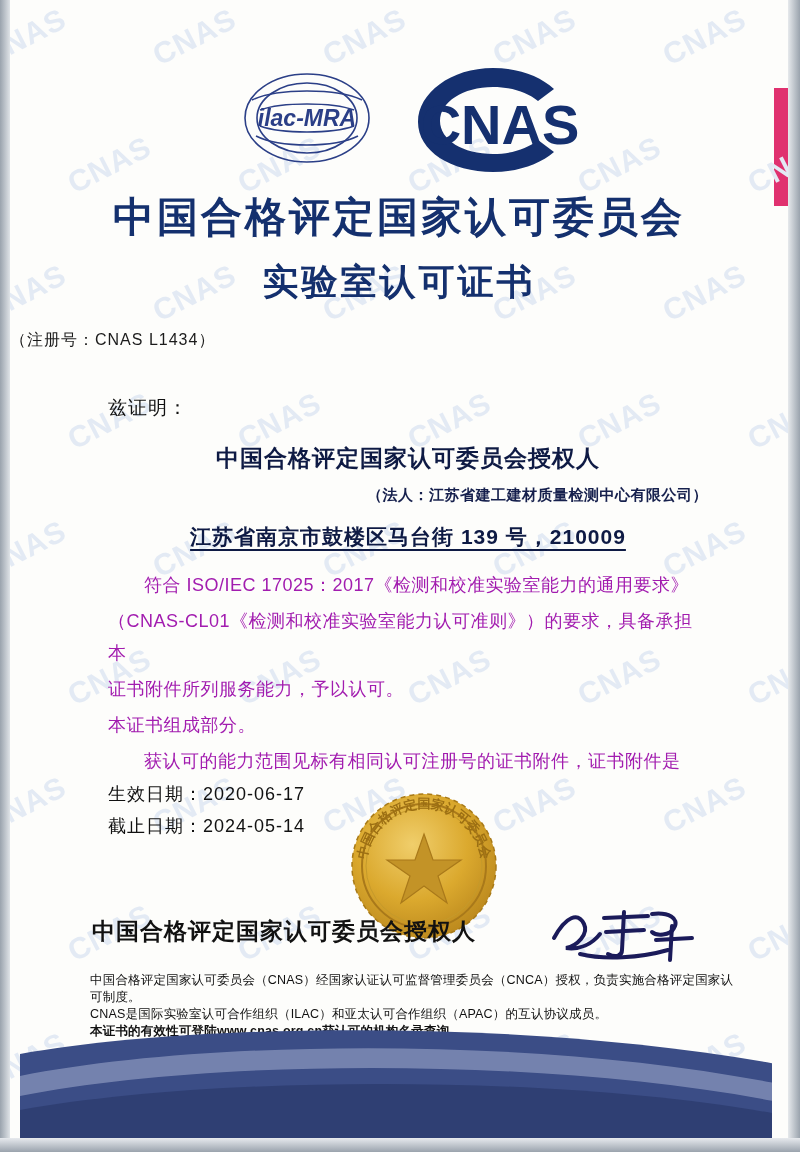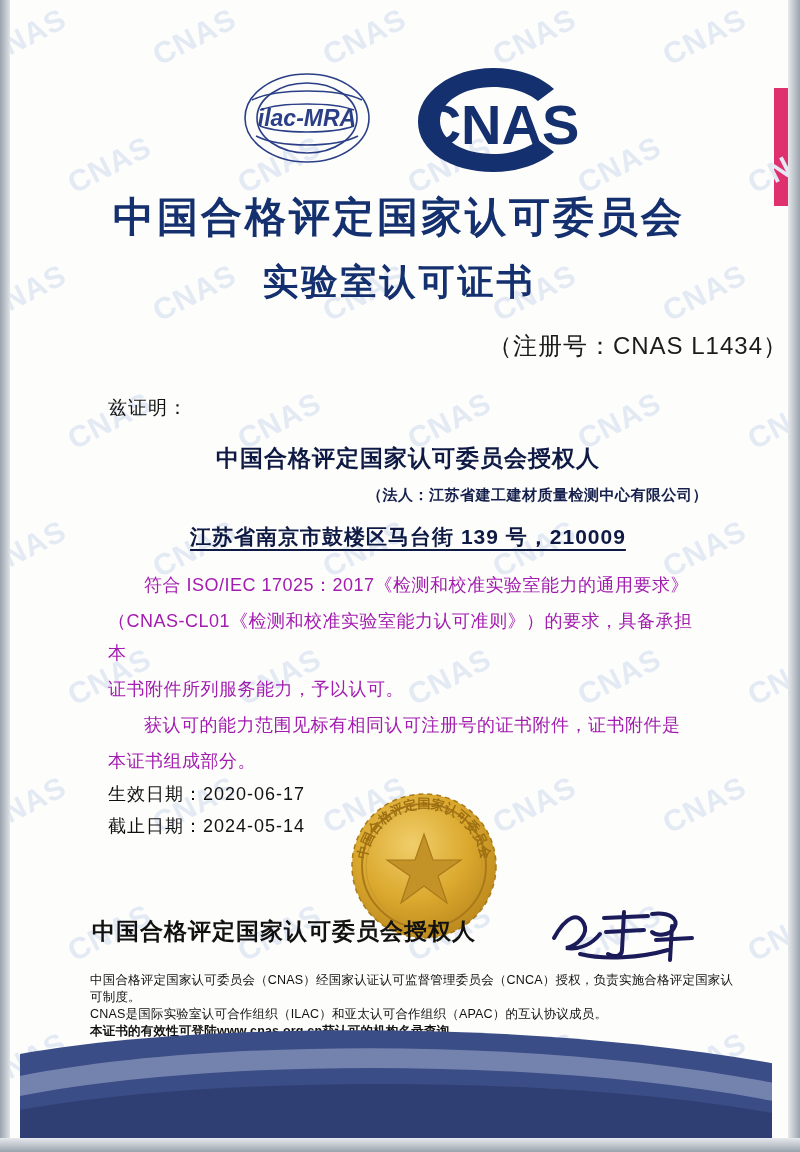--- a/index.html
+++ b/index.html
@@ -62,21 +62,21 @@
   }
   h2.subtitle{
     position:absolute;left:0;right:0;top:258px;
     margin:0;text-align:center;
     font-size:36px;letter-spacing:3px;color:#14306e;
     font-weight:bold;
     font-family:"DejaVu Sans","Liberation Sans",sans-serif;
   }
   .regno{
     position:absolute;left:0;right:0;top:330px;
-    text-align:right;font-size:24px;color:#1b1b1b;
+    text-align:left;font-size:16px;color:#1b1b1b;
     letter-spacing:1px;
   }
 
   .body-block{
     position:absolute;left:98px;top:395px;width:600px;
     color:#111;
   }
   .lead{font-size:19px;letter-spacing:1px;margin:0 0 22px 0;}
   .org{
     text-align:center;font-size:23px;font-weight:bold;color:#0e1a44;
@@ -222,22 +222,22 @@
 
     <div class="body-block">
       <p class="lead">兹证明：</p>
       <p class="org">中国合格评定国家认可委员会授权人</p>
       <p class="legal">（法人：江苏省建工建材质量检测中心有限公司）</p>
       <p class="addr">江苏省南京市鼓楼区马台街 139 号，210009</p>
 
       <p class="para indent">符合 ISO/IEC 17025：2017《检测和校准实验室能力的通用要求》</p>
       <p class="para">（CNAS-CL01《检测和校准实验室能力认可准则》）的要求，具备承担本</p>
       <p class="para">证书附件所列服务能力，予以认可。</p>
+      <p class="para">本证书组成部分。</p>
       <p class="para indent">获认可的能力范围见标有相同认可注册号的证书附件，证书附件是</p>
-      <p class="para">本证书组成部分。</p>
     </div>
 
     <div class="dates">
       <div>
         <span>生效日期：</span><span>2020-06-17</span>
       </div>
       <div>
         <span>截止日期：</span><span>2024-05-14</span>
       </div>
     </div>

